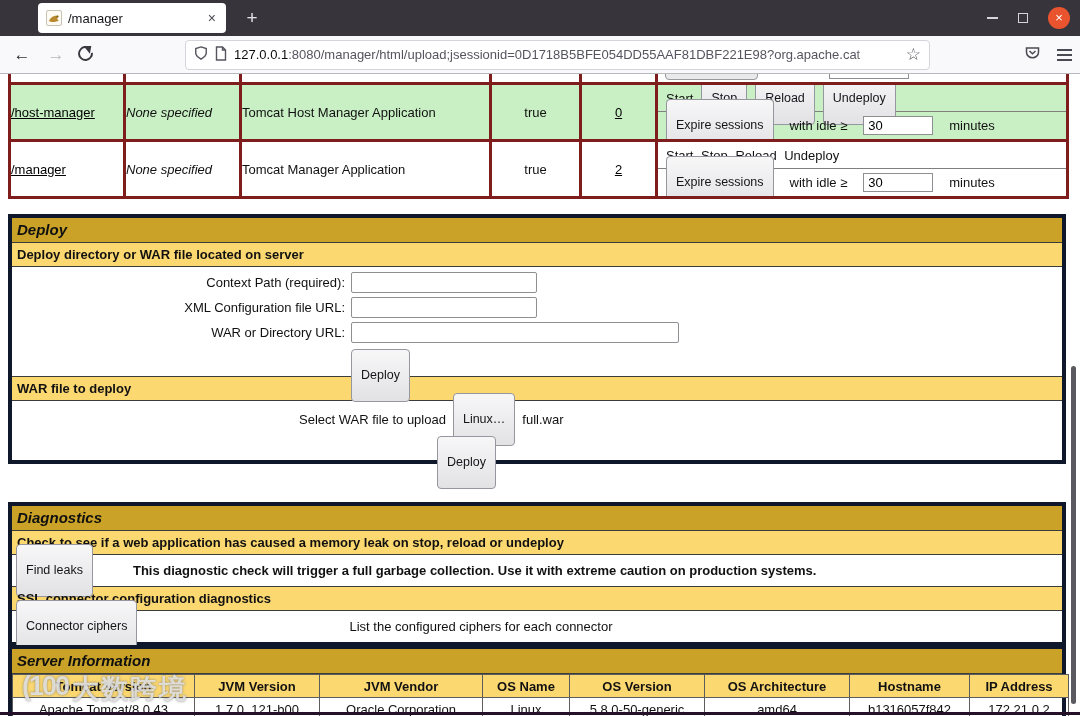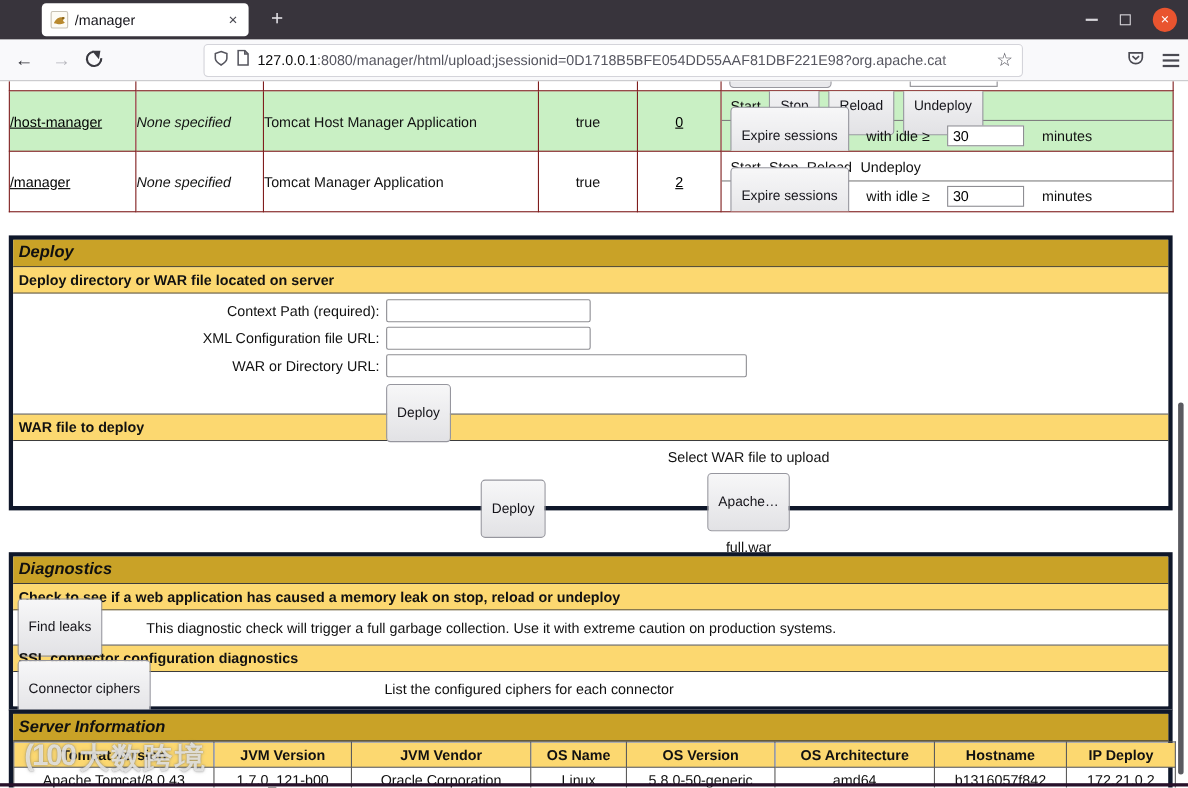--- a/index.html
+++ b/index.html
@@ -46,21 +46,21 @@
               background:linear-gradient(to right, rgba(255,255,255,0), #fff 80%); }
   .star { font-size:17px; color:#55555e; line-height:28px; }
   .tb-right { position:absolute; right:8px; top:0; height:38px; display:flex;
               align-items:center; gap:16px; }
   .burger div { width:15px; height:2px; background:#4a4a52; margin:3px 0; }
 
   
   .page { position:relative; height:641px; background:#fff; font-size:13px; color:#111; }
 
   table.tbl { border-collapse:collapse; table-layout:fixed; width:1058px; }
-  table.tbl td { border:1px solid #7f1d1d; overflow:hidden; }
+  table.tbl td { border:3px solid #7f1d1d; overflow:hidden; }
 
   .apps { position:absolute; left:8px; top:0; }
   .apps td { padding:0 0; vertical-align:middle; }
   tr.sliver td { height:8px; border-top:none; padding:0; }
   .sliver-wrap { position:relative; height:8px; overflow:hidden; }
   .partial-btn { position:absolute; left:7px; top:-15px; width:93px; height:21px;
                  background:#e9e9ec; border:1px solid #98989f; border-radius:4px; }
   .partial-input { position:absolute; left:171px; top:-15px; width:80px; height:20px;
                    background:#fff; border:1px solid #8e8e93; }
   tr.app-row td { height:55px; }
@@ -92,27 +92,27 @@
 
   .deploy-form { height:110px; padding-top:5px; }
   .frow { display:flex; align-items:center; margin-bottom:4px; }
   .frow label { width:339px; text-align:right; padding-right:6px; }
   .txt { height:21px; border:1px solid #8e8e93; border-radius:2px;
          font-size:13px; padding:0 4px; }
   .w186 { width:186px; } .w328 { width:328px; }
   .btnrow { margin-top:6px; }
 
   .war-body { height:59px; border-bottom:none; padding-top:7px; }
-  .war-line1 { display:flex; align-items:center; gap:7px; padding-left:287px; height:23px;flex-direction:column; }
+  .war-line1 { display:flex; align-items:center; gap:7px; padding-left:287px; height:23px; }
   .war-line2 { padding-left:425px; margin-top:5px; }
 
   .diag-row { display:flex; align-items:center; padding-left:4px; }
   .diag-row.leak { height:32px; }
   .diag-row.cipher { height:31px; border-bottom:none; }
-  .leak-text { margin-left:40px; }
+  .leak-text { margin-left:40px;font-weight:bold; }
   .cipher-text { margin-left:212px; }
 
   .srv-table { border-collapse:collapse; table-layout:fixed; width:1056px; }
   .srv-table td { border:1px solid #5c5c5c; text-align:center; font-size:13px;
                   padding:3px 2px; overflow:hidden; white-space:nowrap; }
   .srv-head td { background:#fcd870; font-weight:bold; height:23px; }
   .srv-vals td { height:24px; }
 
   .watermark { position:absolute; left:22px; top:597px; display:flex; align-items:flex-start;
                gap:4px; color:rgba(255,255,255,0.72); font-weight:bold;
@@ -273,21 +273,21 @@
       </div>
       <div class="frow btnrow">
         <label></label>
         <button class="btn">Deploy</button>
       </div>
     </div>
     <div class="sec-sub">WAR file to deploy</div>
     <div class="sec-body war-body">
       <div class="war-line1">
         <span>Select WAR file to upload</span>
-        <button class="btn">Apache…</button>
+        <button class="btn">Linux…</button>
         <span>full.war</span>
       </div>
       <div class="war-line2">
         <button class="btn">Deploy</button>
       </div>
     </div>
   </div>
 
   <div class="section" style="top:428px">
     <div class="sec-title">Diagnostics</div>
@@ -318,21 +318,21 @@
       </colgroup>
       <tbody>
           <tr class="srv-head">
         <td>Tomcat Version</td>
         <td>JVM Version</td>
         <td>JVM Vendor</td>
         <td>OS Name</td>
         <td>OS Version</td>
         <td>OS Architecture</td>
         <td>Hostname</td>
-        <td>IP Deploy</td>
+        <td>IP Address</td>
       </tr>
       <tr class="srv-vals">
         <td>Apache Tomcat/8.0.43</td>
         <td>1.7.0_121-b00</td>
         <td>Oracle Corporation</td>
         <td>Linux</td>
         <td>5.8.0-50-generic</td>
         <td>amd64</td>
         <td>b1316057f842</td>
         <td>172.21.0.2</td>

